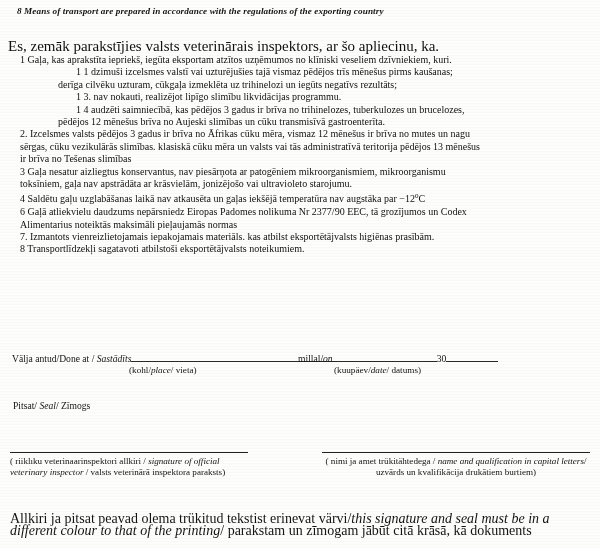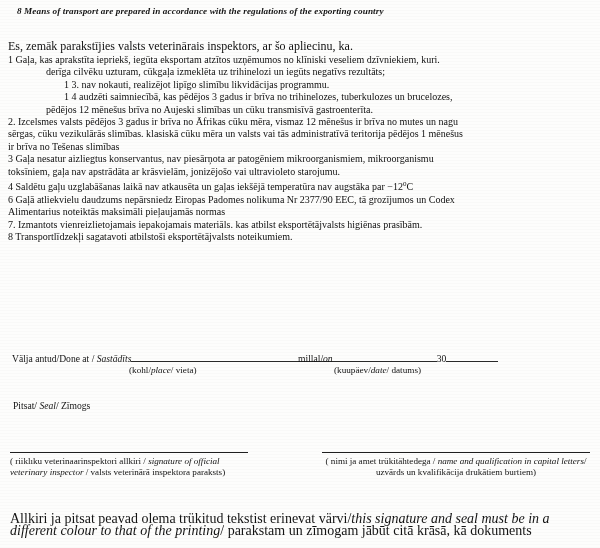--- a/index.html
+++ b/index.html
@@ -48,37 +48,37 @@
     line-height: 11px;
     color: #141414;
   }
 
   
   .intro {
     position: absolute;
     left: 8px;
     top: 40px;
     width: 584px;
-    font-size: 12px;
+    font-size: 15px;
     line-height: 12.2px;
     color: #101010;
   }
 
   
   .clauses {
     position: absolute;
     left: 8px;
     top: 54px;
     width: 586px;
     font-size: 10px;
     line-height: 12.4px;
     color: #101010;
   }
   .clause {
-    margin: 0 0 0 0;
+    margin: 0 0 0 12px;
     text-align: justify;
     text-justify: inter-word;
   }
   .clause.indent1 { padding-left: 56px; }
   .clause.indent2 { padding-left: 38px; }
   .clause.hang    { padding-left: 0; }
   .clause i { font-style: italic; }
   .clause sup { font-size: 7px; vertical-align: super; }
 
   
@@ -155,32 +155,33 @@
 <div class="page">
 
   <div class="head-note">8  Means of transport are prepared in accordance with the regulations of the exporting country</div>
 
   <div class="intro">Es, zemāk parakstījies valsts veterinārais inspektors, ar šo apliecinu, ka.</div>
 
   <div class="clauses">
 
     <p class="clause hang">1 Gaļa, kas aprakstīta iepriekš, iegūta eksportam atzītos uzņēmumos no klīniski veseliem dzīvniekiem, kuri.</p>
 
+    <p class="clause indent1">1 1 dzimuši  izcelsmes valstī vai uzturējušies tajā vismaz pēdējos trīs mēnešus pirms kaušanas;</p>
 
 
     <p class="clause indent2">derīga cilvēku uzturam, cūkgaļa  izmeklēta uz trihinelozi un iegūts negatīvs rezultāts;</p>
 
     <p class="clause indent1">1 3. nav nokauti, realizējot lipīgo slimību likvidācijas programmu.</p>
 
     <p class="clause indent1">1 4 audzēti saimniecībā, kas pēdējos 3 gadus ir brīva no trihinelozes, tuberkulozes un brucelozes,</p>
 
     <p class="clause indent2">pēdējos 12 mēnešus brīva no Aujeski slimības un cūku transmisīvā gastroenterīta.</p>
 
     <p class="clause hang">2. Izcelsmes valsts pēdējos 3 gadus ir brīva no Āfrikas cūku mēra, vismaz 12 mēnešus ir brīva no mutes un nagu</p>
-    <p class="clause hang">sērgas, cūku vezikulārās slimības. klasiskā cūku mēra un valsts vai tās administratīvā teritorija pēdējos 1 mēnešus</p>
+    <p class="clause hang">sērgas, cūku vezikulārās slimības. klasiskā cūku mēra un valsts vai tās administratīvā teritorija pēdējos 13 mēnešus</p>
     <p class="clause hang">ir brīva no  Tešenas slimības</p>
 
     <p class="clause hang">3 Gaļa nesatur aizliegtus konservantus, nav piesārņota ar patogēniem mikroorganismiem,  mikroorganismu</p>
     <p class="clause hang">toksīniem, gaļa nav apstrādāta ar krāsvielām, jonizējošo vai ultravioleto starojumu.</p>
 
     <p class="clause hang"><span>4  Saldētu gaļu uzglabāšanas laikā nav atkausēta un gaļas iekšējā temperatūra nav augstāka par </span><span>−12</span><sup>0</sup><span>C</span></p>
 
 
     <p class="clause hang">6  Gaļā atliekvielu daudzums nepārsniedz Eiropas Padomes nolikuma Nr  2377/90 EEC, tā grozījumos un Codex</p>
     <p class="clause hang">Alimentarius noteiktās maksimāli pieļaujamās normas</p>

